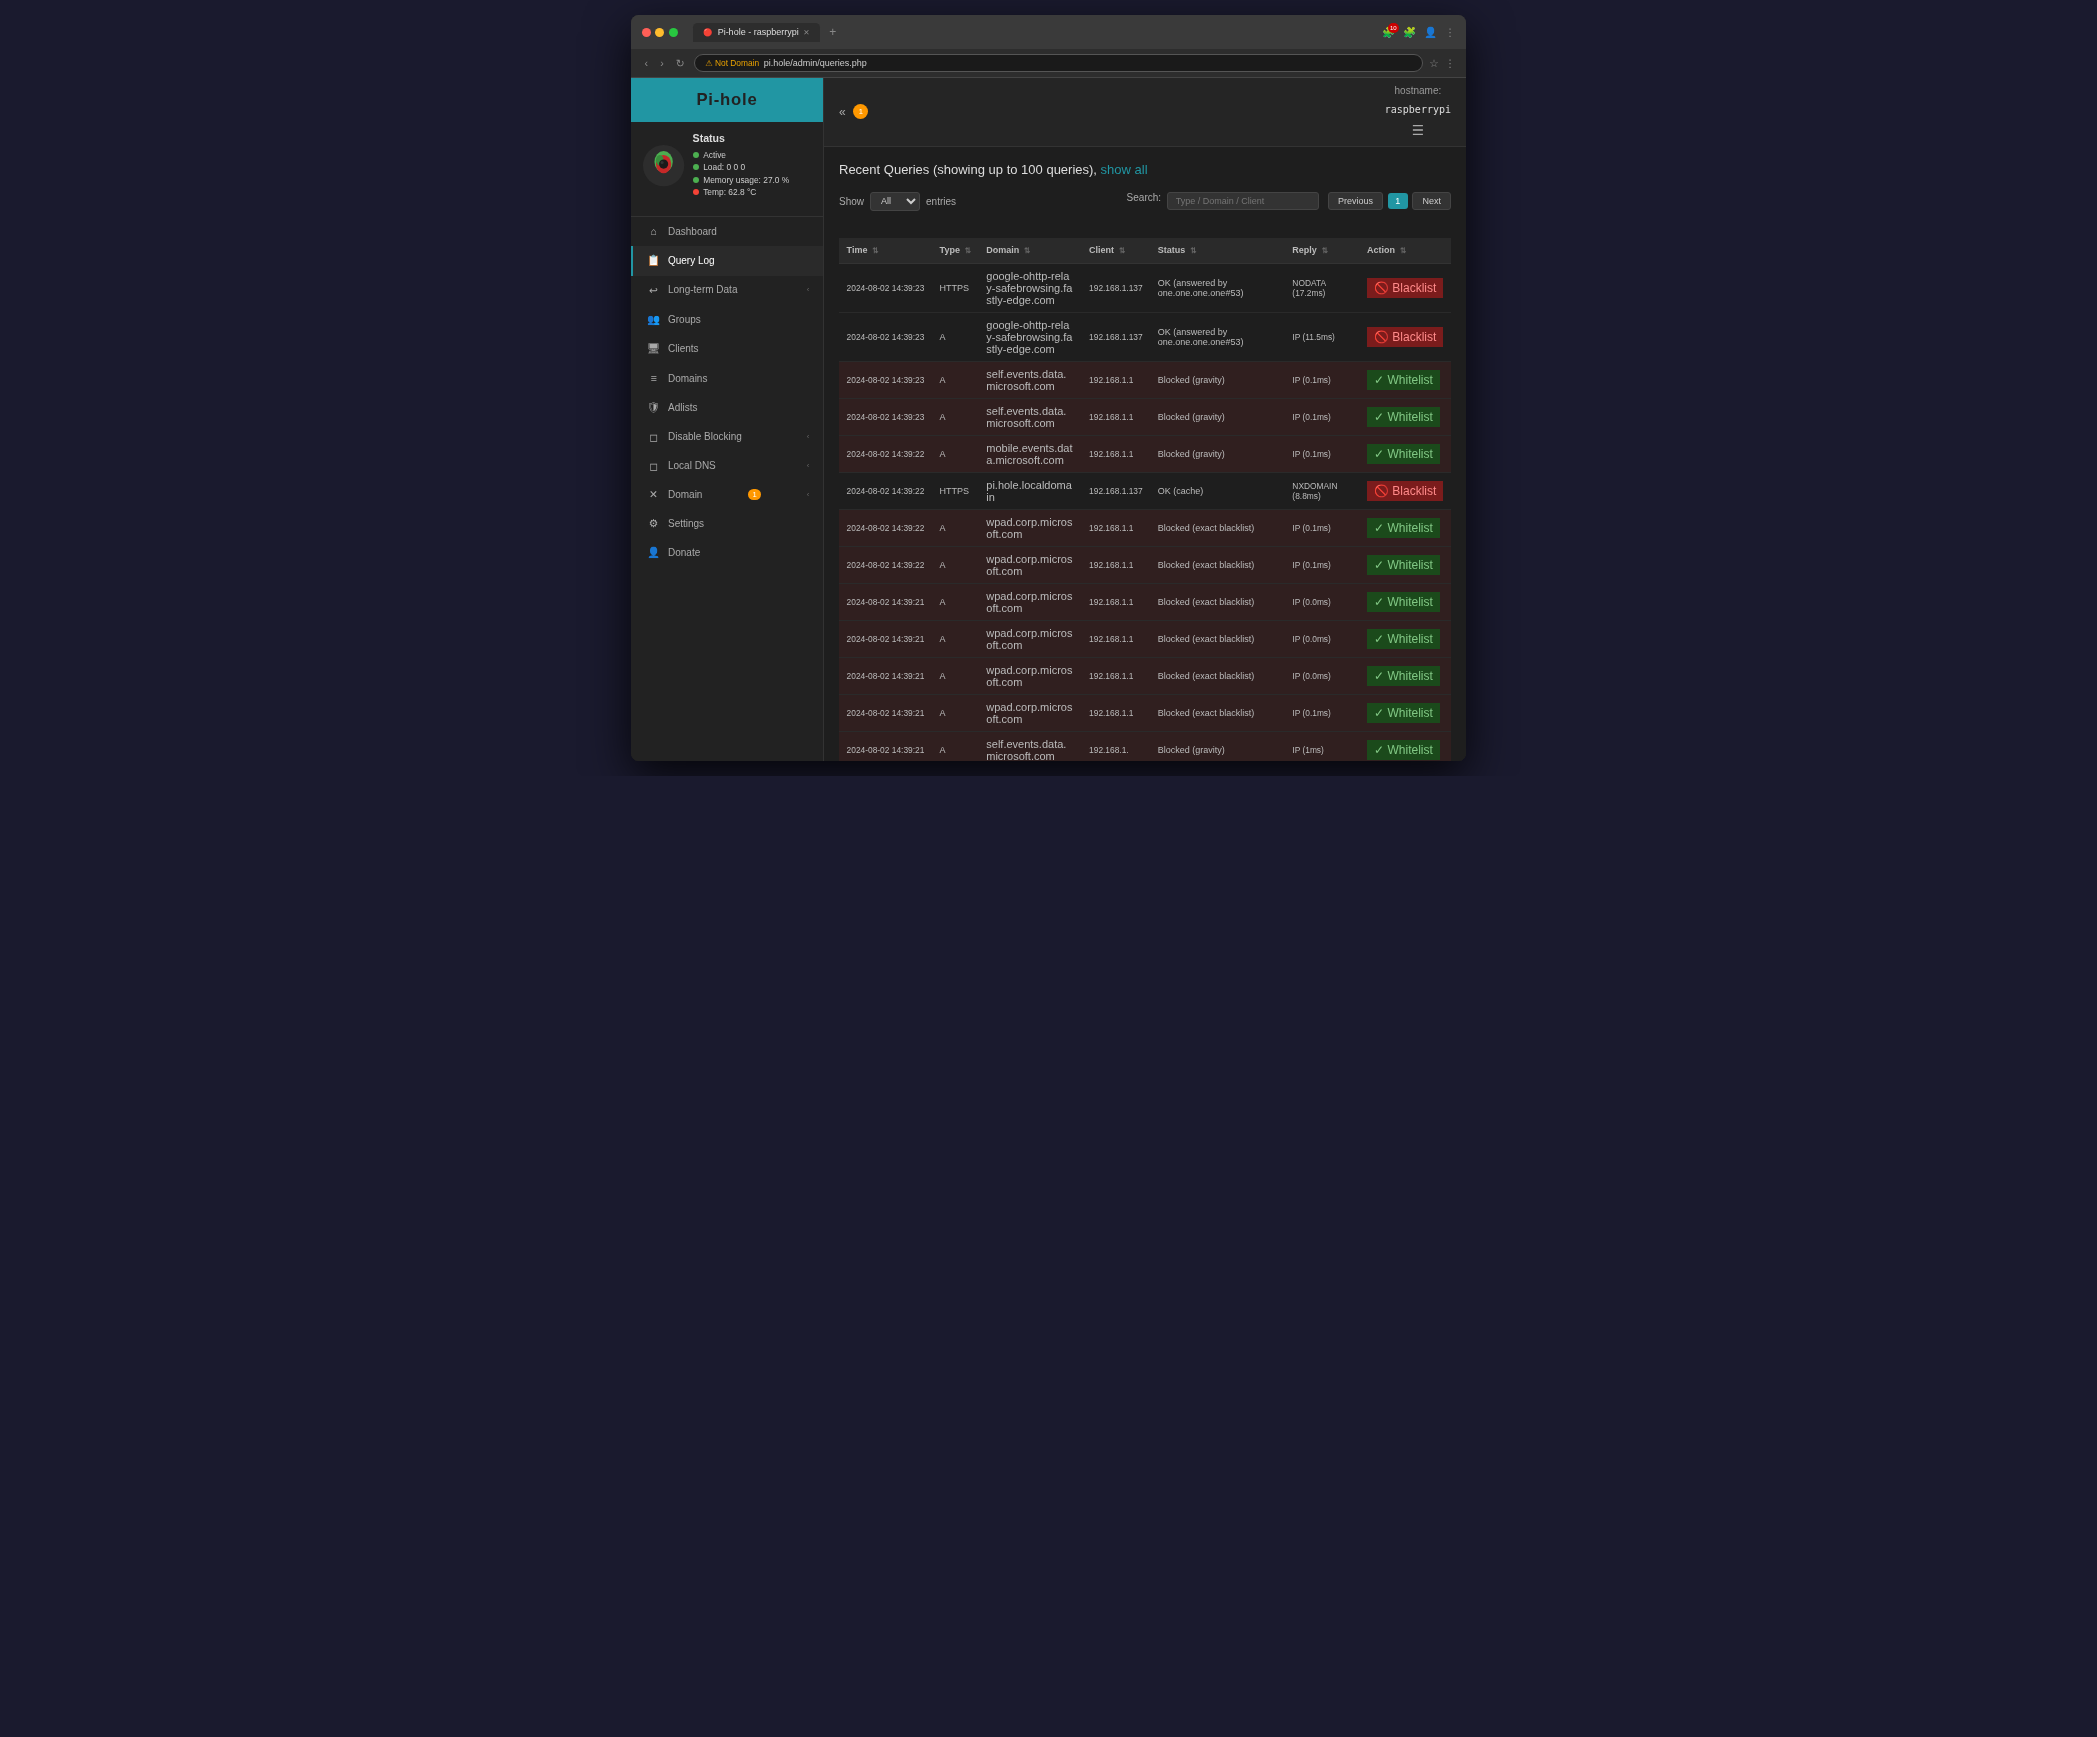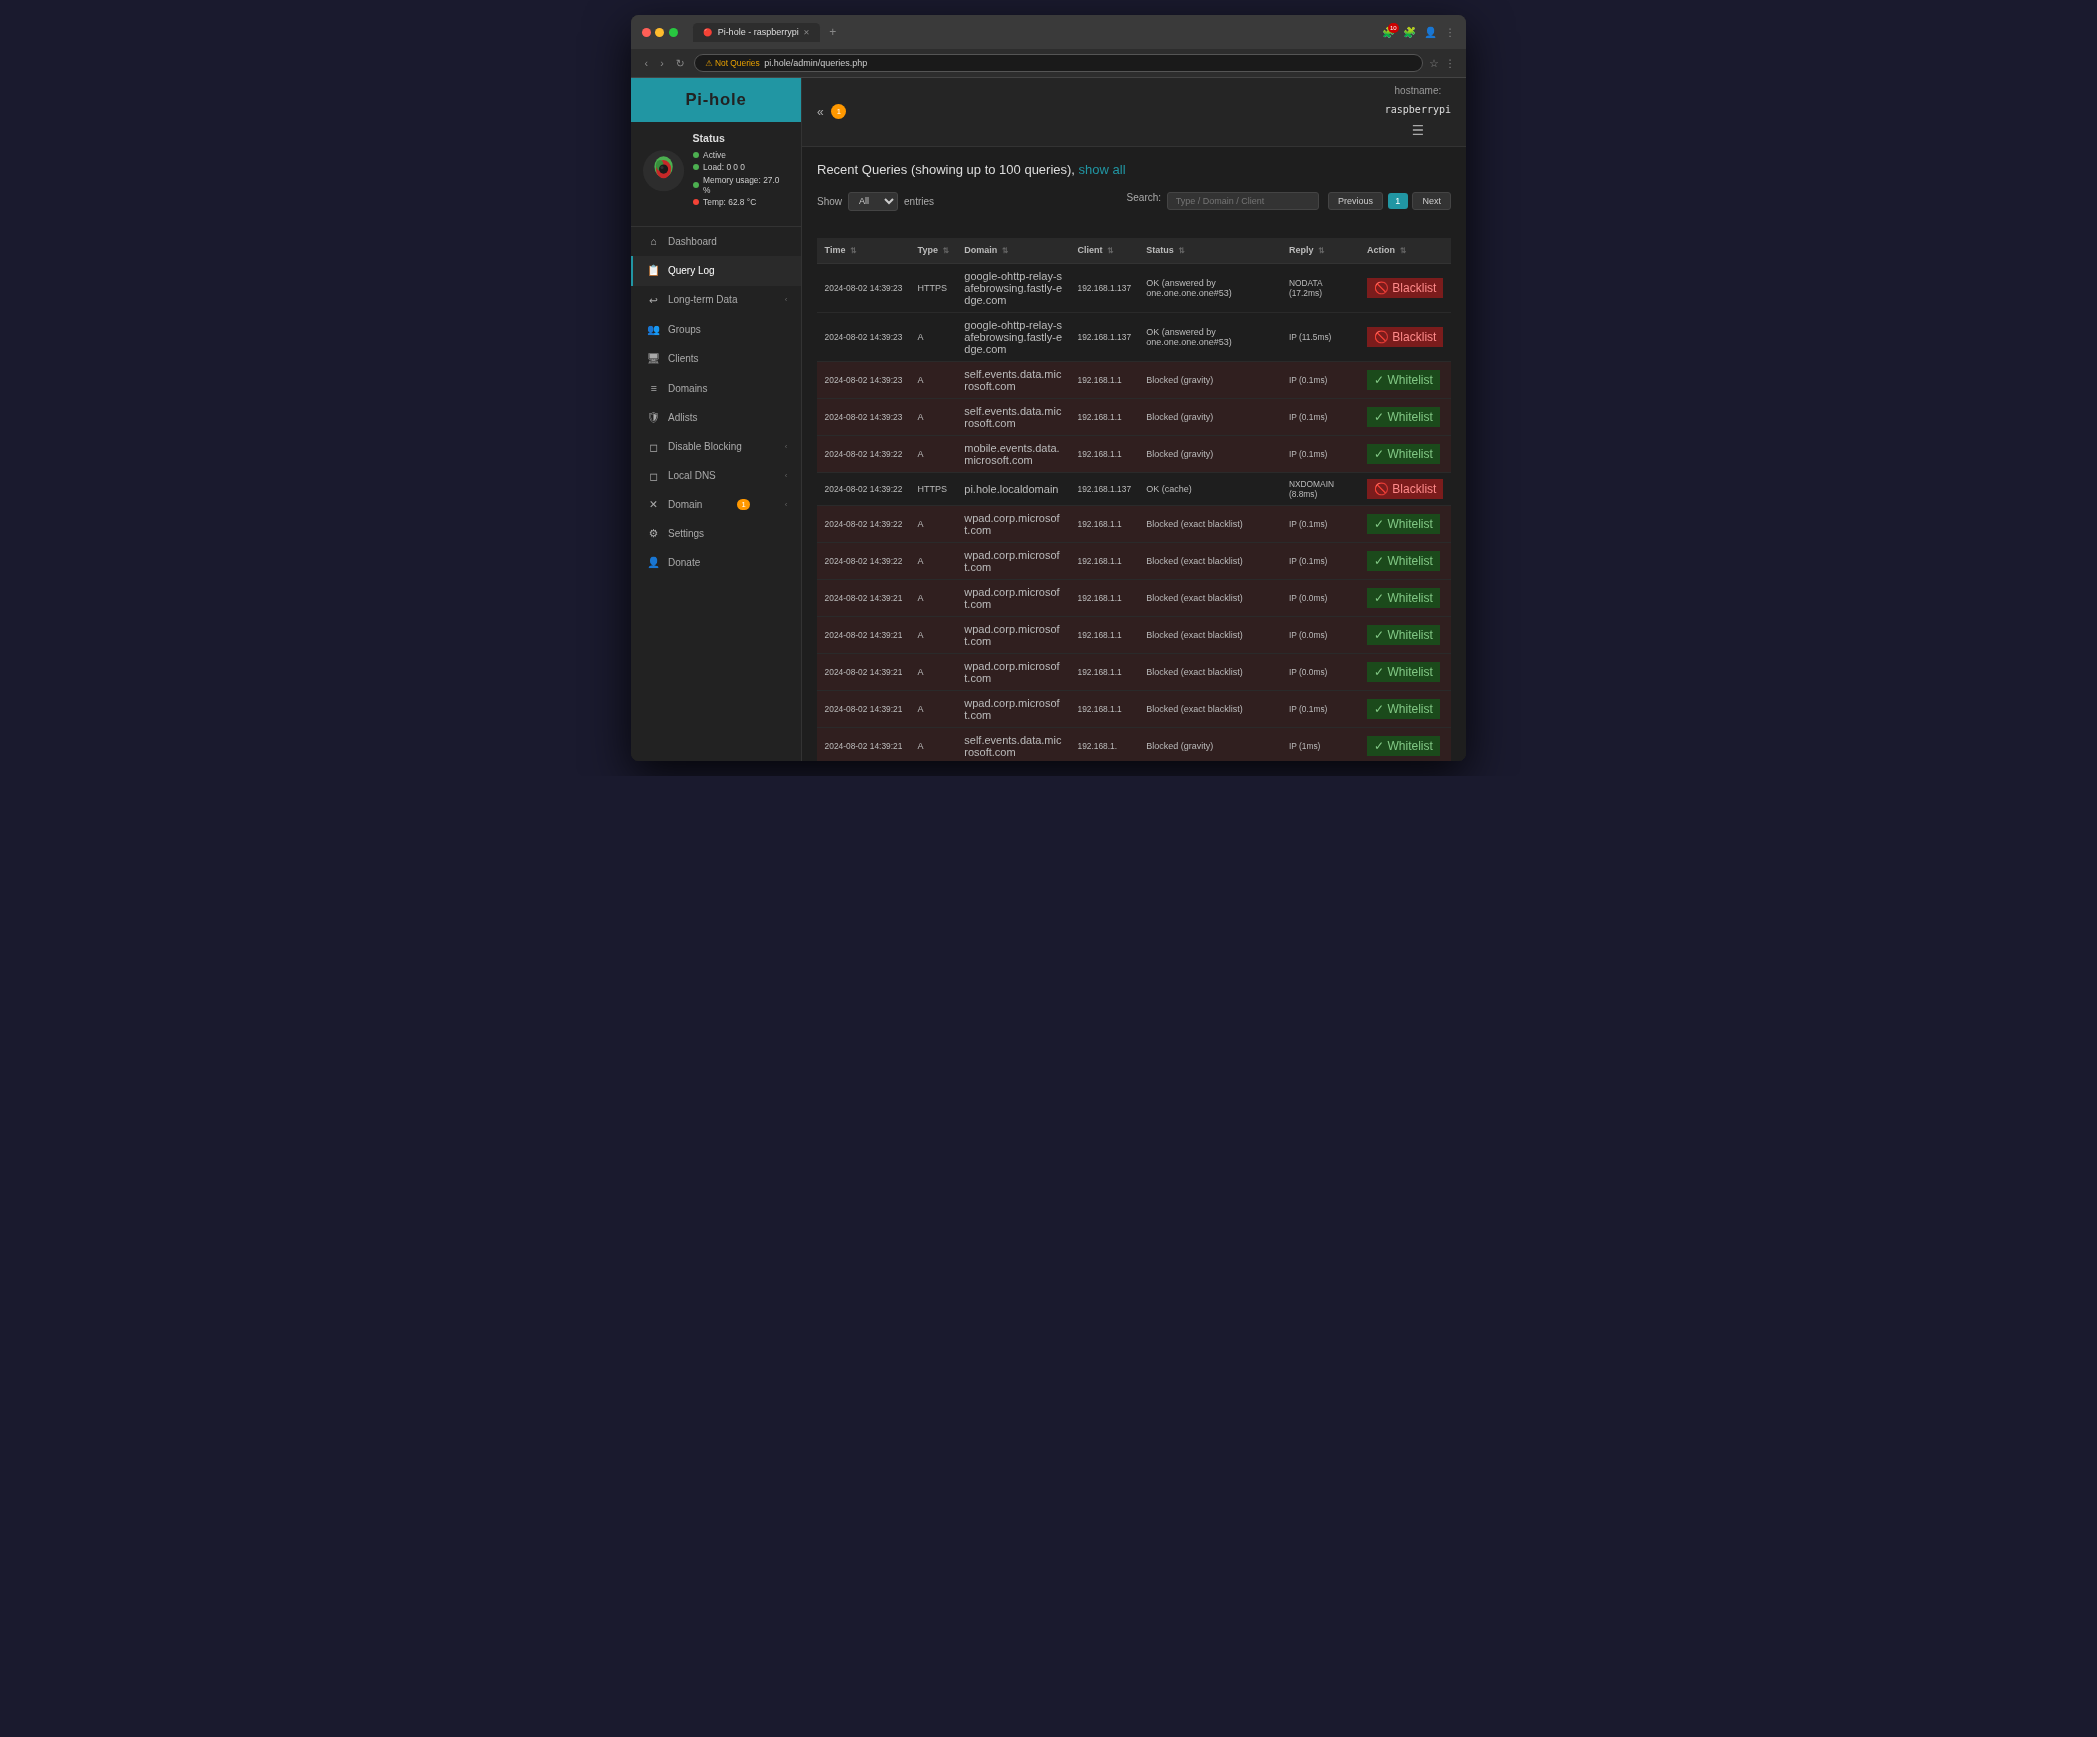--- a/index.html
+++ b/index.html
@@ -27,21 +27,21 @@
     .not-secure { color: #e8a000; font-size: 8.4px; display: flex; align-items: center; gap: 2.3px; }
     .url-text { color: #ccc; }
     .toolbar-icons { display: flex; gap: 7.6px; align-items: center; }
     .toolbar-icon { color: #888; font-size: 10.6px; cursor: pointer; position: relative; }
     .badge { background: #cc0000; color: white; border-radius: 50%; width: 10.6px; height: 10.6px; font-size: 6px; display: flex; align-items: center; justify-content: center; position: absolute; top: -3px; right: -3px; }
 
     
     .app-container { display: flex; height: 683px; background: #1a1a1a; }
 
     
-    .sidebar { width: 171px; background: #222; border-right: 0.8px solid #333; display: flex; flex-direction: column; flex-shrink: 0; }
+    .sidebar { width: 193px; background: #222; border-right: 0.8px solid #333; display: flex; flex-direction: column; flex-shrink: 0; }
     .sidebar-logo { background: #2196a3; padding: 12px; text-align: center; font-size: 16.7px; font-weight: 300; color: white; letter-spacing: 0.8px; }
     .sidebar-logo span { font-weight: 700; color: #222; }
     .sidebar-status { padding: 10.6px 12px; border-bottom: 0.8px solid #333; }
     .status-title { font-weight: 700; color: #ddd; margin-bottom: 6px; font-size: 10.6px; }
     .status-row { display: flex; align-items: center; gap: 4.6px; margin-bottom: 2.3px; font-size: 8.4px; }
     .dot { width: 6px; height: 6px; border-radius: 50%; flex-shrink: 0; }
     .dot-green { background: #4caf50; }
     .dot-red { background: #f44336; }
 
     .sidebar-nav { flex: 1; overflow-y: auto; }
@@ -123,21 +123,21 @@
       <span class="toolbar-icon">⋮</span>
     </div>
   </div>
 
   <div class="address-bar">
     <button class="nav-btn">‹</button>
     <button class="nav-btn">›</button>
     <button class="nav-btn">↻</button>
     <div class="address-box">
       <span class="not-secure">
-        ⚠ <span>Not Queries</span>
+        ⚠ <span>Not Domain</span>
       </span>
       <span class="url-text">pi.hole/admin/queries.php</span>
     </div>
     <span class="toolbar-icon">☆</span>
     <span class="toolbar-icon">⋮</span>
   </div>
 
   <div class="app-container">
 
     <div class="sidebar">

